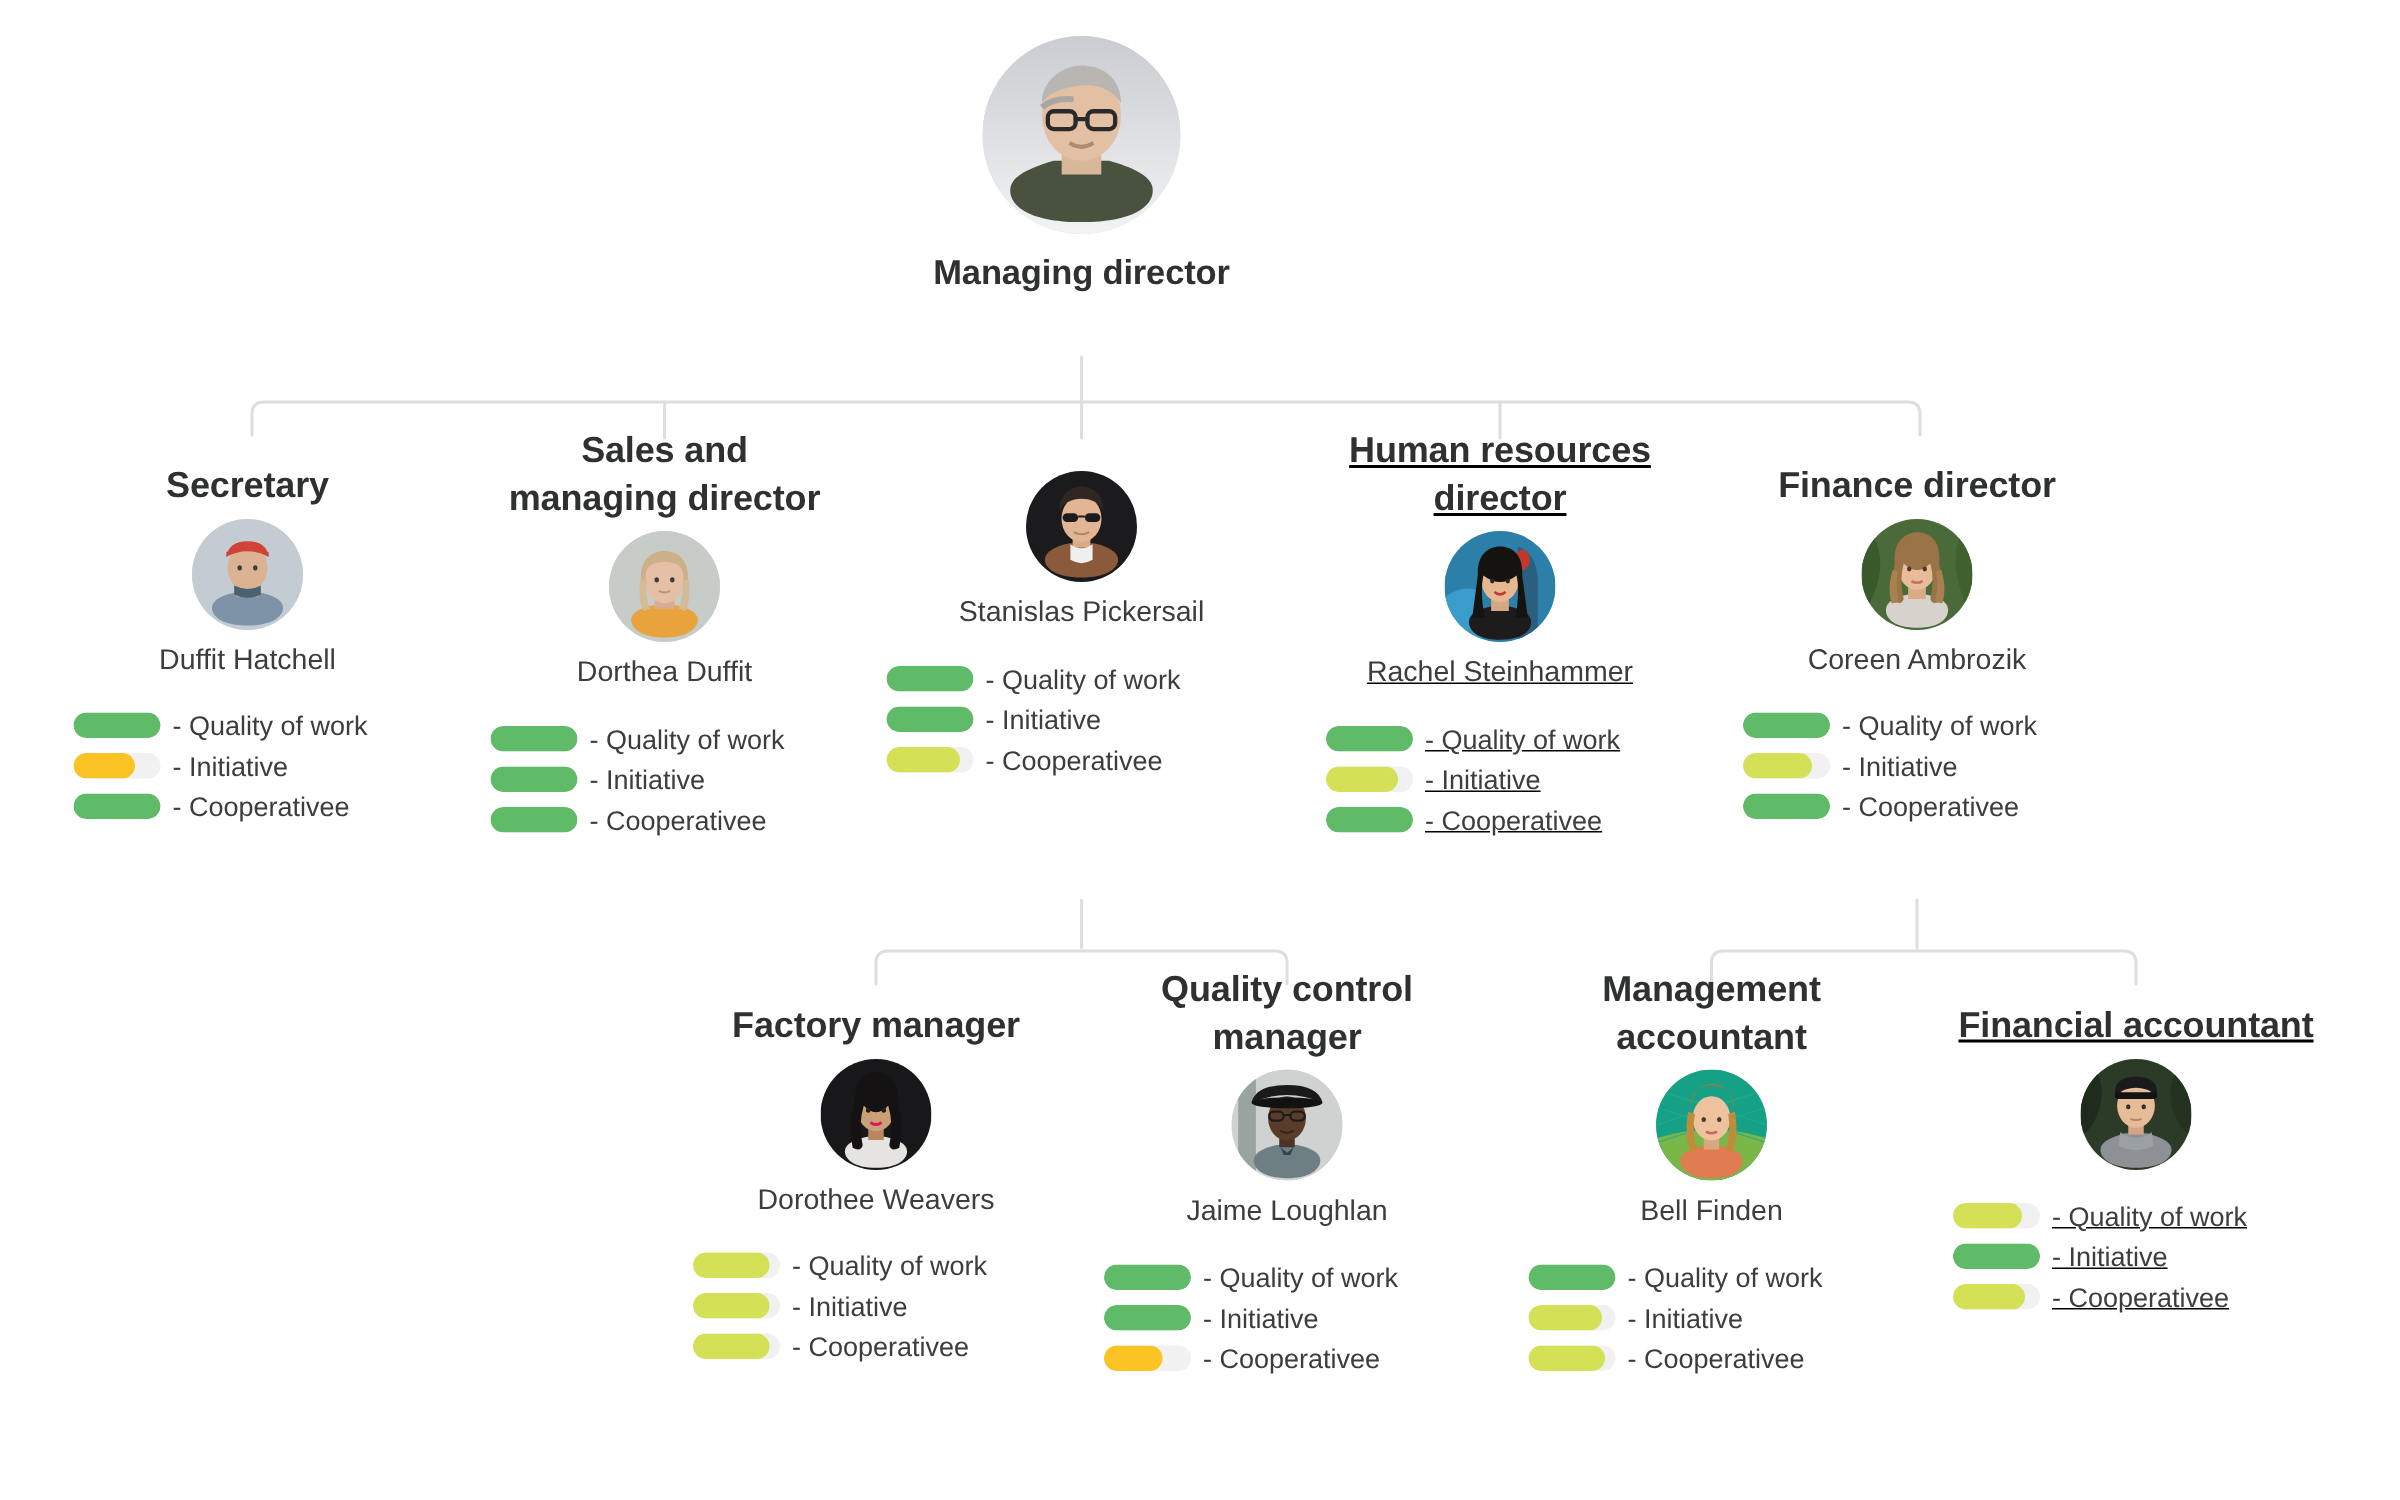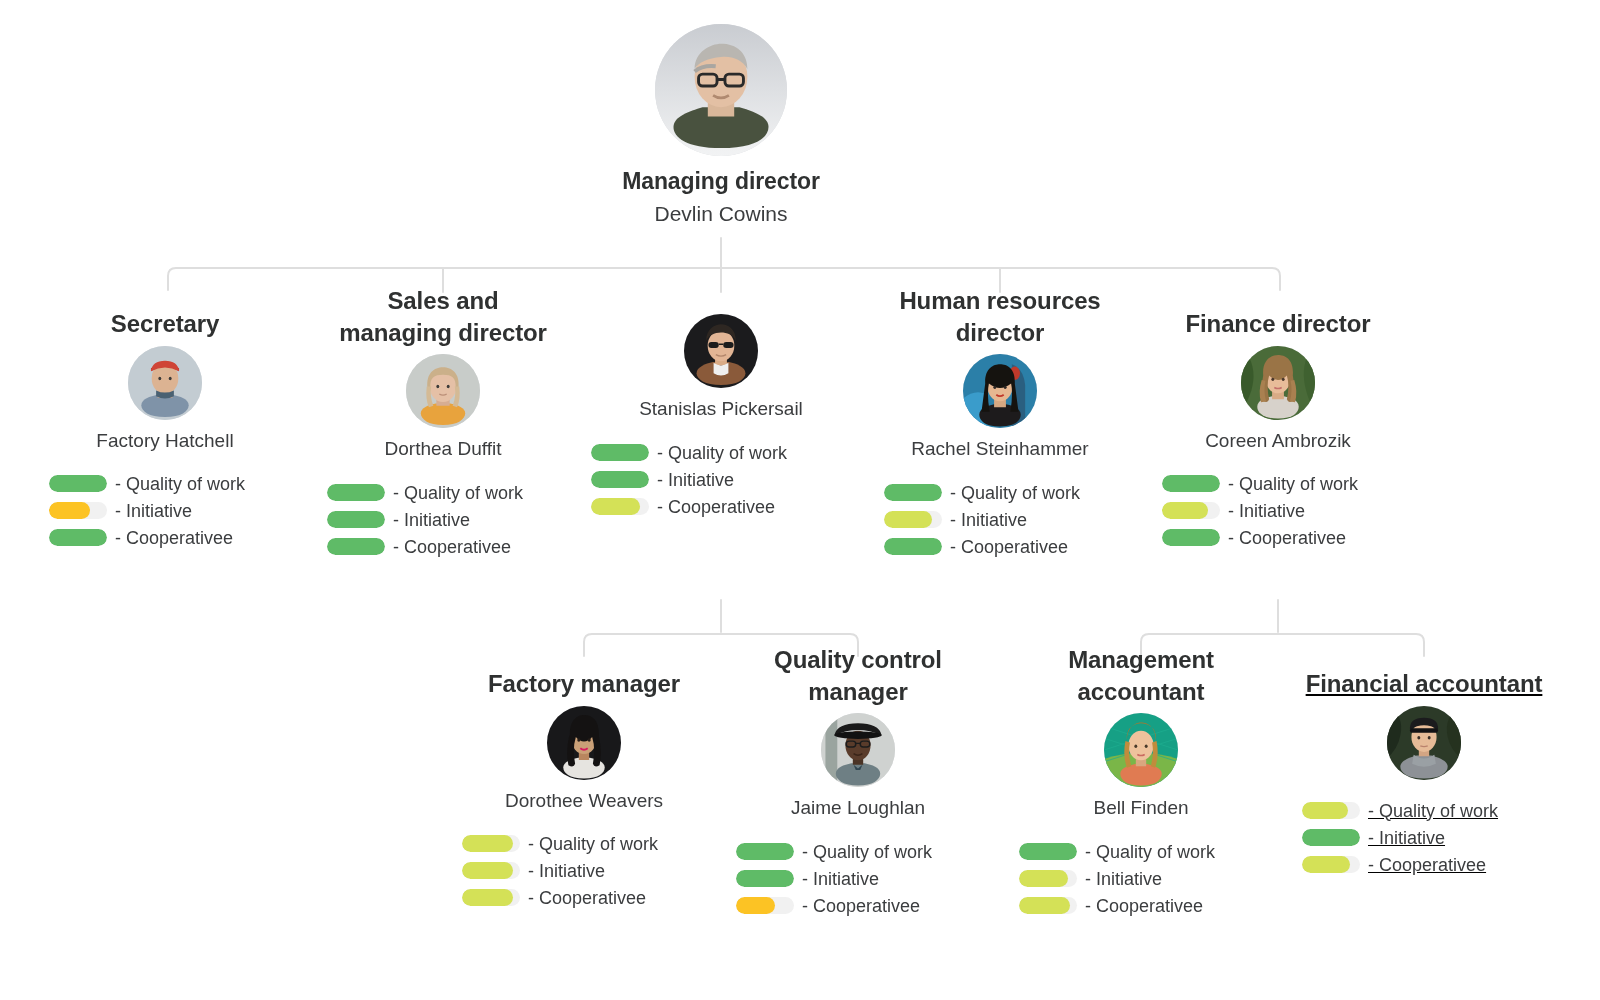--- a/index.html
+++ b/index.html
@@ -148,39 +148,38 @@
         <ellipse cx="50" cy="40" rx="20" ry="23" fill="#e3c0a4"></ellipse>
         <path d="M30 34 C30 20 44 14 52 15 C64 16 70 24 70 34 C66 27 58 24 50 25 C40 26 33 29 30 34Z" fill="#b9b6b1"></path>
         <path d="M30 36 q6 -5 16 -4" stroke="#a9a6a1" stroke-width="3" fill="none"></path>
         <rect x="33" y="38" width="14" height="9" rx="3" fill="none" stroke="#2a2a2a" stroke-width="2.2"></rect>
         <rect x="53" y="38" width="14" height="9" rx="3" fill="none" stroke="#2a2a2a" stroke-width="2.2"></rect>
         <path d="M47 42 L53 42" stroke="#2a2a2a" stroke-width="2.2"></path>
         <path d="M44 54 q6 4 12 0" stroke="#b08a70" stroke-width="2" fill="none"></path>
       </svg>
     </div>
     <div class="node-title root-title">Managing director</div>
-    <div class="node-name root-name">Devlin Cowins</div>
   </div>
 
   <div class="node" style="left:35px;top:308px;width:260px;">
     <div class="node-title">Secretary</div>
     <div class="avatar">
       <svg viewBox="0 0 100 100">
         <rect width="100" height="100" fill="#c3ccd2"></rect>
         <path d="M50 96 C28 96 18 88 18 80 C18 72 30 68 40 66 L60 66 C70 68 82 72 82 80 C82 88 72 96 50 96Z" fill="#7f93a8"></path>
         <path d="M40 58 L60 58 L60 70 L40 70Z" fill="#d2a98c"></path>
         <ellipse cx="50" cy="44" rx="18" ry="21" fill="#dcb392"></ellipse>
         <path d="M31 34 q19 -12 38 0 l0 -4 q-19 -12 -38 0Z" fill="#c0392b"></path>
         <path d="M31 34 q19 -10 38 0 q-2 -14 -19 -14 q-17 0 -19 14Z" fill="#cf4436"></path>
         <path d="M38 60 q12 6 24 0 l0 8 q-12 6 -24 0Z" fill="#4a6172"></path>
         <ellipse cx="43" cy="44" rx="2" ry="2.4" fill="#3d3b39"></ellipse>
         <ellipse cx="57" cy="44" rx="2" ry="2.4" fill="#3d3b39"></ellipse>
       </svg>
     </div>
-    <div class="node-name">Factory Hatchell</div>
+    <div class="node-name">Duffit Hatchell</div>
     <div class="ratings" style="margin-left:14px;">
       <div class="rating-row">
         <div class="bar-track">
           <div class="bar-fill" style="width: 100%; background: rgb(95, 187, 103);"></div>
         </div>
         <span class="rating-label">- Quality of work</span>
       </div>
       <div class="rating-row">
         <div class="bar-track">
           <div class="bar-fill" style="width: 70%; background: rgb(252, 195, 36);"></div>
@@ -267,21 +266,21 @@
       </div>
       <div class="rating-row">
         <div class="bar-track">
           <div class="bar-fill" style="width: 85%; background: rgb(212, 225, 87);"></div>
         </div>
         <span class="rating-label">- Cooperativee</span>
       </div>
     </div>
   </div>
 
-  <div class="node" style="left:870px;top:285px;width:260px;">
+  <div class="node" style="left:870px;top:285px;width:260px;text-decoration:underline;">
     <div class="node-title">Human resources
 director</div>
     <div class="avatar">
       <svg viewBox="0 0 100 100">
         <rect width="100" height="100" fill="#2b7fa8"></rect>
         <path d="M0 60 q18 -14 34 -4 l0 44 l-34 0Z" fill="#3a9ccb"></path>
         <path d="M66 14 q16 6 18 28 l0 58 l-18 0Z" fill="#2a5f80"></path>
         <ellipse cx="70" cy="26" rx="7" ry="9" fill="#c0392b"></ellipse>
         <path d="M50 98 C30 98 22 90 22 82 C22 74 32 70 42 68 L58 68 C68 70 78 74 78 82 C78 90 70 98 50 98Z" fill="#1d1b1c"></path>
         <path d="M42 58 L58 58 L58 72 L42 72Z" fill="#d6a882"></path>

